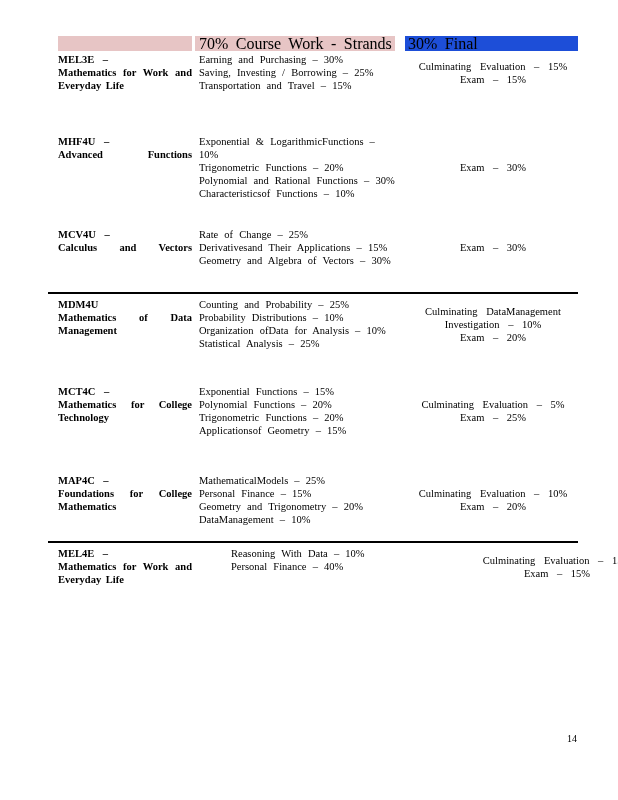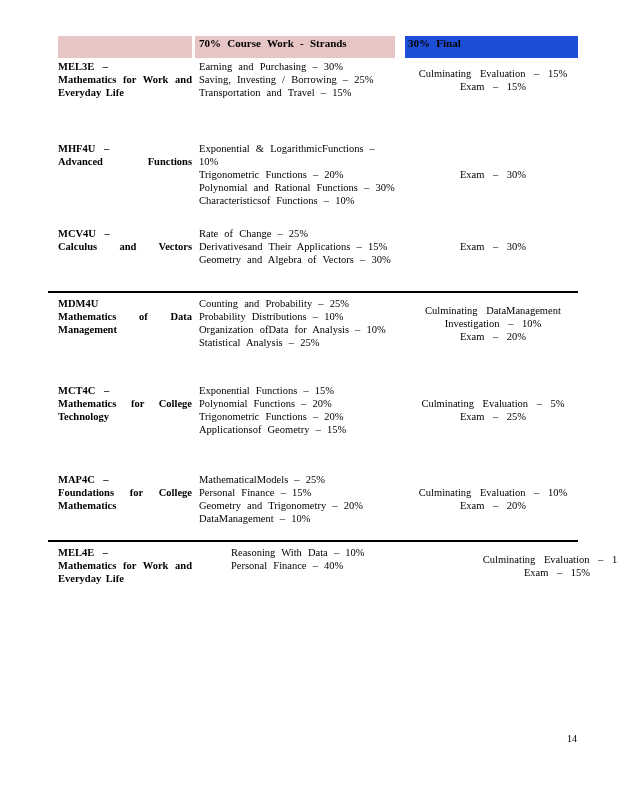--- a/index.html
+++ b/index.html
@@ -14,36 +14,36 @@
 
   
   .flexrow { display:flex; align-items:stretch; }
   .c1 { width:134px; flex:none; }
   .c2 { width:200px; flex:none; margin-left:3px; padding-left:4px; }
   .c3 { width:173px; flex:none; margin-left:10px; padding-left:3px; }
 
   
   .thead { margin-bottom:2px; }
   .hc {
-    height:22px; line-height:15px;
-    font-weight:bold; font-size:11px;
+    height:15px; line-height:15px;
+    font-weight:normal; font-size:16px;
     word-spacing:3.5px;
   }
 
   
   .row { font-size:10.5px; line-height:13px; }
   .row .c3 { display:flex; flex-direction:column; justify-content:center;align-items:center; }
   .code { font-weight:bold; word-spacing:6px; }
   .cname { font-weight:bold; text-align:justify; word-spacing:2px; }
   .one-line .cname { text-align:justify; text-align-last:justify; }
   .c2 .line { word-spacing:3.5px; }
   .c3 .line { word-spacing:6px; }
 
   .r1 { margin-bottom:43px; }
-  .r2 { margin-bottom:20px; }
+  .r2 { margin-bottom:28px; }
   .r3 { margin-bottom:25px; }
   .r4 { margin-bottom:35px; }
   .r5 { margin-bottom:37px; }
   .r6 { margin-bottom:15px; }
   .r7 { margin-bottom:0;gap:32px; }
 
   .sep {
     border-top:2px solid #000;
     width:530px;
     margin:0 0 4px -10px;

